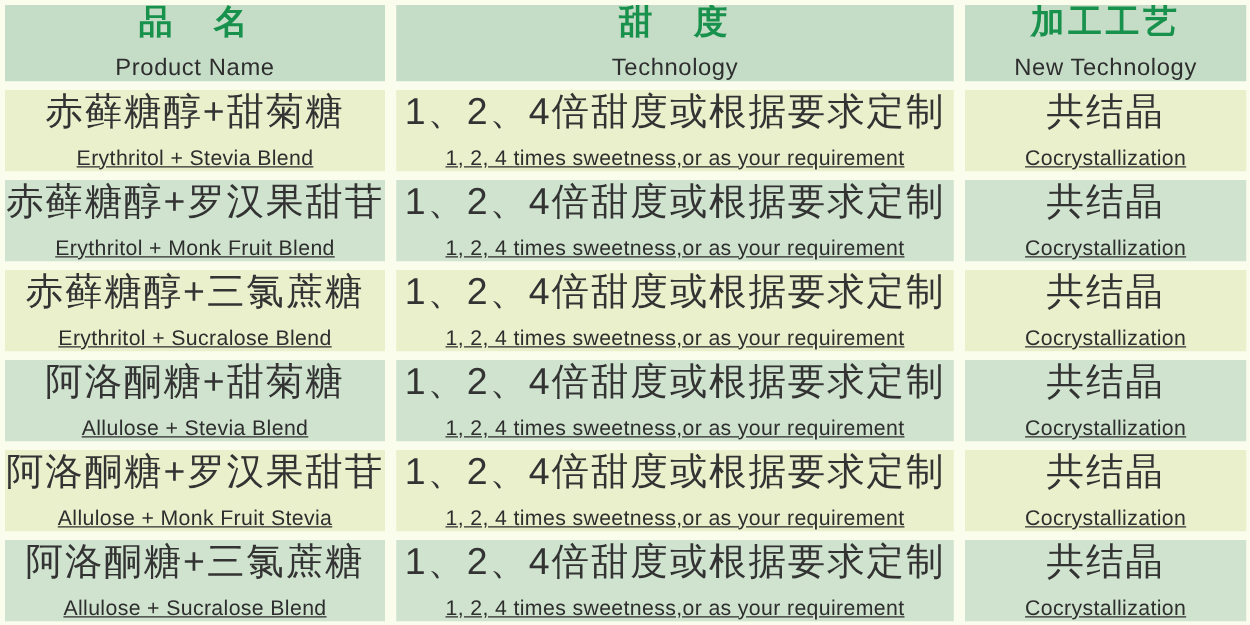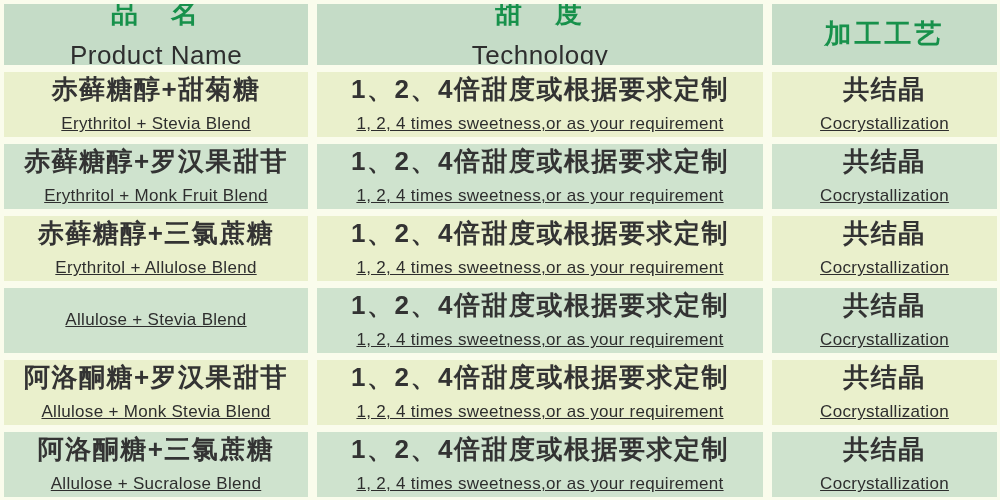--- a/index.html
+++ b/index.html
@@ -47,30 +47,30 @@
   .cell.row-green { background: var(--row-green); text-align: right; }
   .zh-h {
     font-size: 27px;
     font-weight: 700;
     letter-spacing: 3px;
     color: var(--zh-green);
     line-height: 1.1;
     white-space: nowrap;
   }
   .en-h {
-    font-size: 26px;
+    font-size: 19px;
     font-weight: 400;
     letter-spacing: 0.5px;
     color: var(--body-text);
     line-height: 1.1;
     white-space: nowrap;
   }
   .zh {
-    font-size: 26px;
-    font-weight: 700;
+    font-size: 30px;
+    font-weight: 400;
     letter-spacing: 1.5px;
     color: #333333;
     line-height: 1.1;
     white-space: nowrap;
   }
   .en {
     font-size: 17px;
     font-weight: 400;
     letter-spacing: 0.3px;
     color: var(--body-text);
@@ -88,20 +88,21 @@
     <div class="cell header">
       <div class="zh-h">品　名</div>
       <div class="en-h">Product Name</div>
     </div>
     <div class="cell header">
       <div class="zh-h">甜　度</div>
       <div class="en-h">Technology</div>
     </div>
     <div class="cell header">
       <div class="zh-h">加工工艺</div>
+      <div class="en-h">New Technology</div>
     </div>
 
     <div class="cell row-yellow">
       <div class="zh">赤藓糖醇+甜菊糖</div>
       <div class="en">Erythritol + Stevia Blend</div>
     </div>
     <div class="cell row-yellow">
       <div class="zh">1、2、4倍甜度或根据要求定制</div>
       <div class="en">1, 2, 4 times sweetness,or as your requirement</div>
     </div>
@@ -118,46 +119,47 @@
       <div class="zh">1、2、4倍甜度或根据要求定制</div>
       <div class="en">1, 2, 4 times sweetness,or as your requirement</div>
     </div>
     <div class="cell row-green">
       <div class="zh">共结晶</div>
       <div class="en">Cocrystallization</div>
     </div>
 
     <div class="cell row-yellow">
       <div class="zh">赤藓糖醇+三氯蔗糖</div>
-      <div class="en">Erythritol + Allulose Blend</div>
+      <div class="en">Erythritol + Sucralose Blend</div>
     </div>
     <div class="cell row-yellow">
       <div class="zh">1、2、4倍甜度或根据要求定制</div>
       <div class="en">1, 2, 4 times sweetness,or as your requirement</div>
     </div>
     <div class="cell row-yellow">
       <div class="zh">共结晶</div>
       <div class="en">Cocrystallization</div>
     </div>
 
     <div class="cell row-green">
+      <div class="zh">阿洛酮糖+甜菊糖</div>
       <div class="en">Allulose + Stevia Blend</div>
     </div>
     <div class="cell row-green">
       <div class="zh">1、2、4倍甜度或根据要求定制</div>
       <div class="en">1, 2, 4 times sweetness,or as your requirement</div>
     </div>
     <div class="cell row-green">
       <div class="zh">共结晶</div>
       <div class="en">Cocrystallization</div>
     </div>
 
     <div class="cell row-yellow">
       <div class="zh">阿洛酮糖+罗汉果甜苷</div>
-      <div class="en">Allulose + Monk Stevia Blend</div>
+      <div class="en">Allulose + Monk Fruit Stevia</div>
     </div>
     <div class="cell row-yellow">
       <div class="zh">1、2、4倍甜度或根据要求定制</div>
       <div class="en">1, 2, 4 times sweetness,or as your requirement</div>
     </div>
     <div class="cell row-yellow">
       <div class="zh">共结晶</div>
       <div class="en">Cocrystallization</div>
     </div>
 

